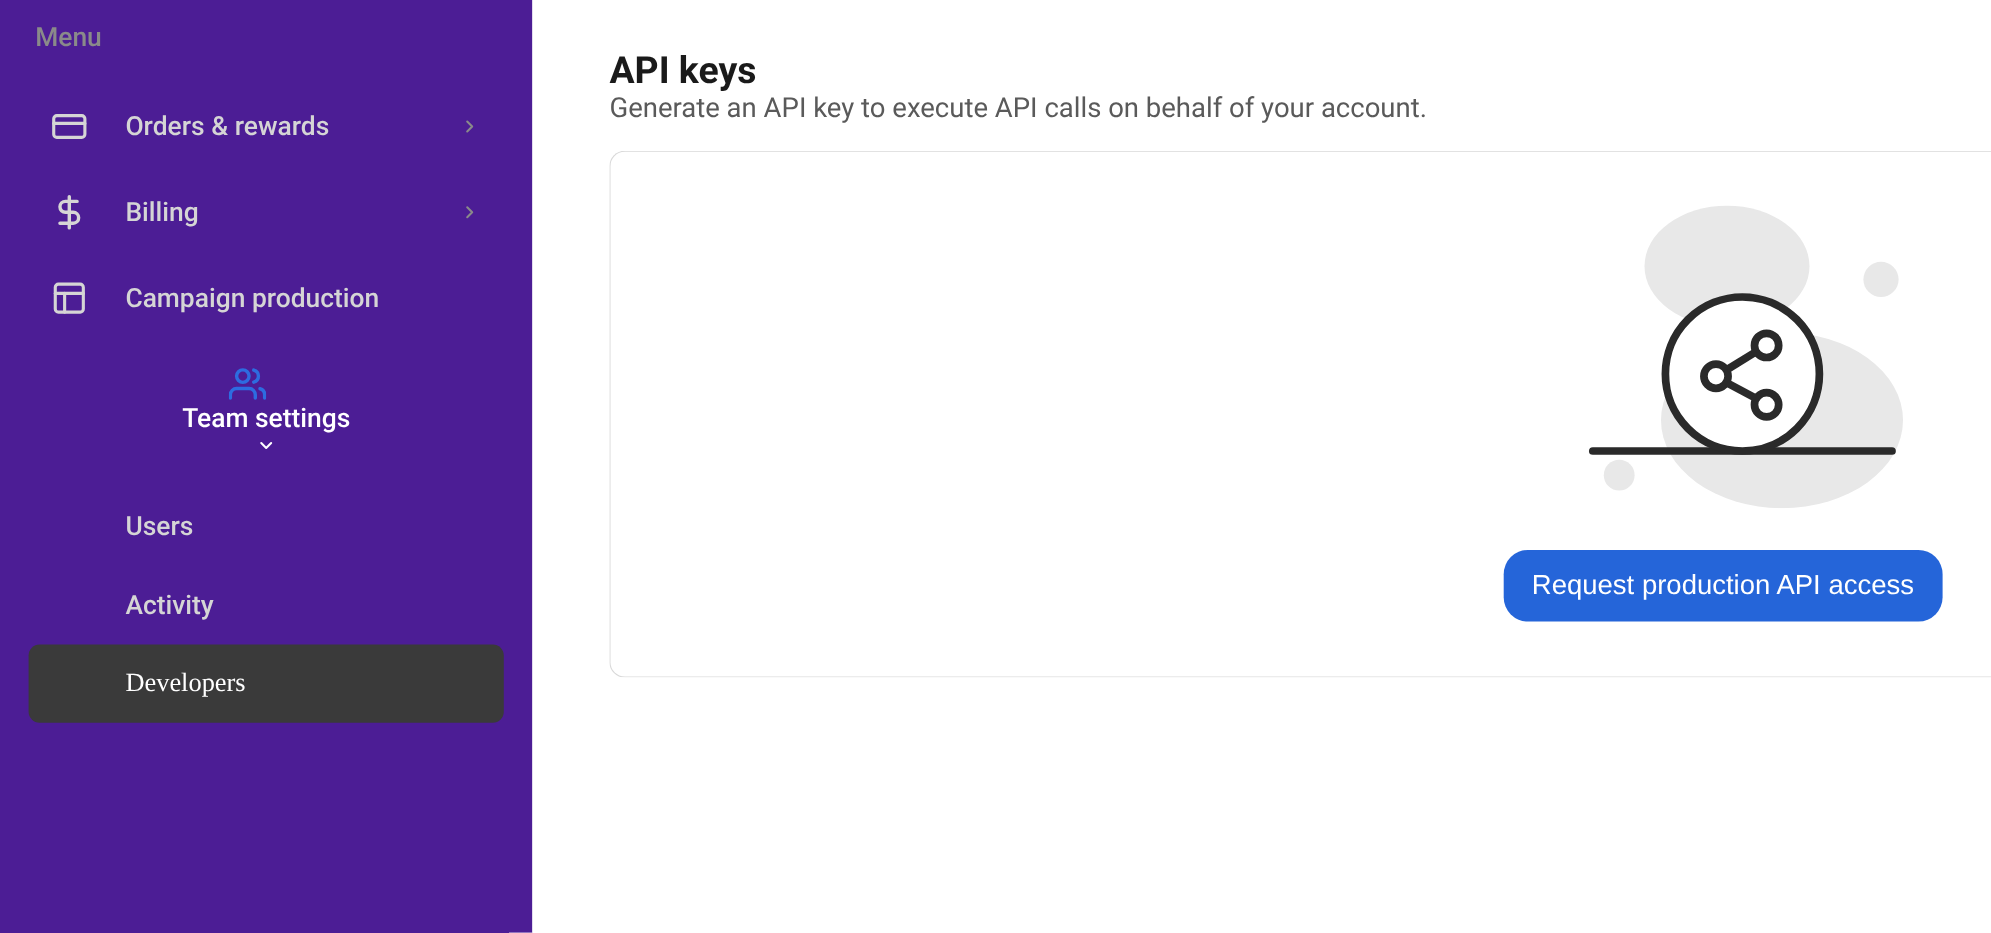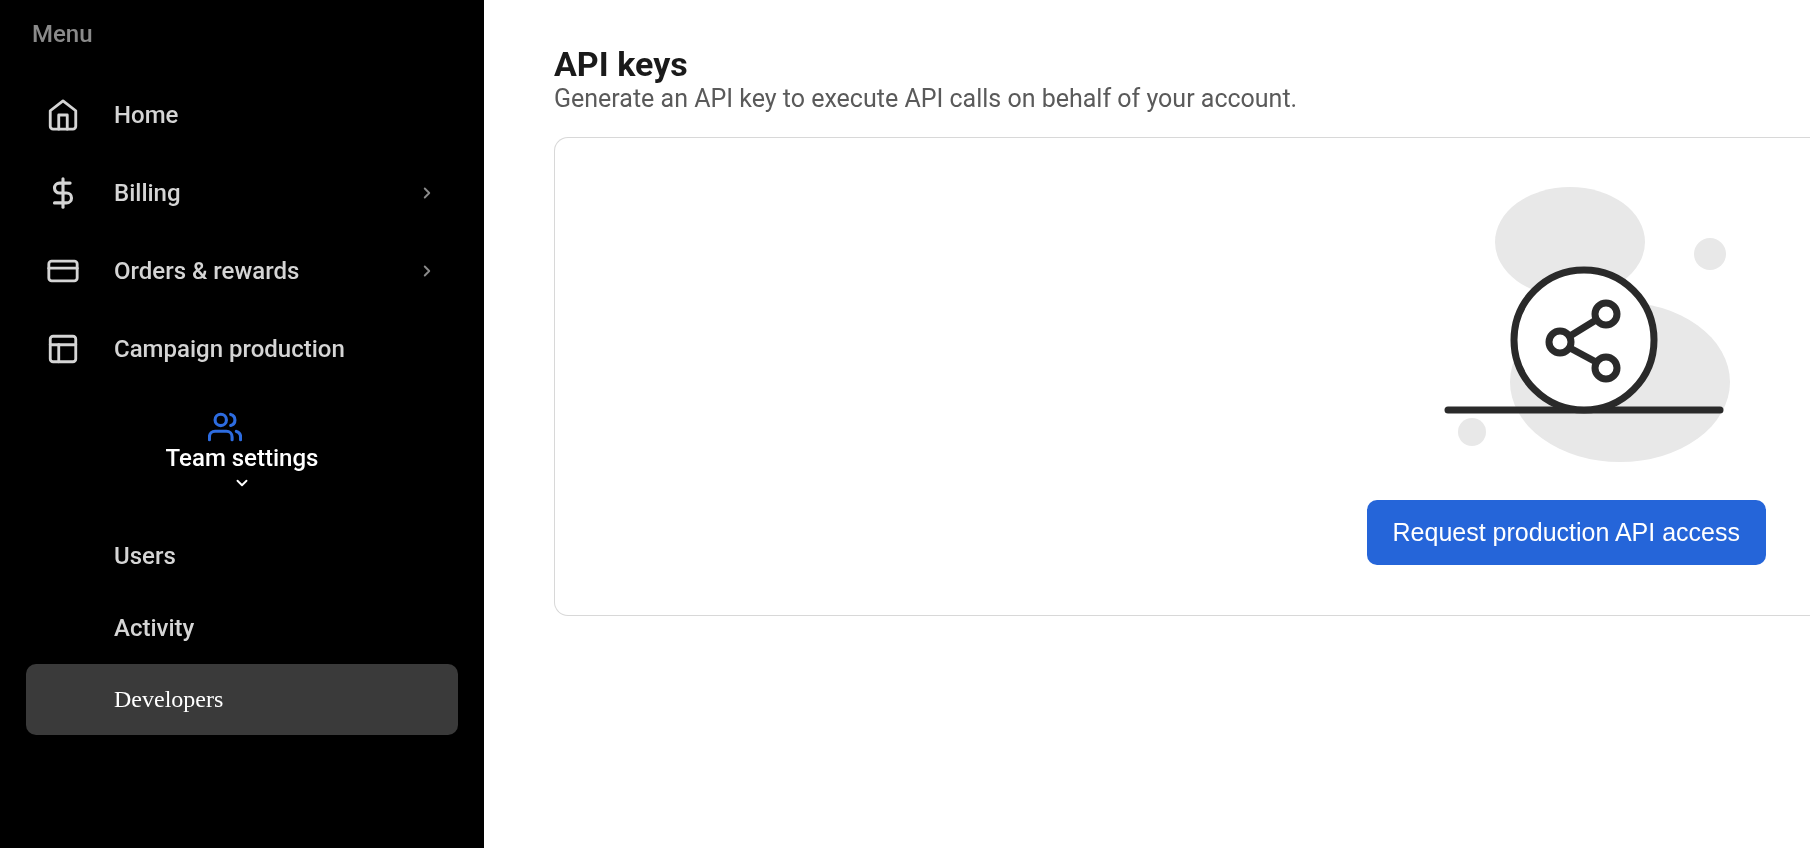--- a/index.html
+++ b/index.html
@@ -12,21 +12,21 @@
       font-family: -apple-system, BlinkMacSystemFont, "Segoe UI", Roboto, Helvetica, Arial, sans-serif;
       display: flex;
       height: 848px;
       width: 1810px;
       overflow: hidden;
       background: #fff;
     }
     
     .sidebar {
       width: 484px;
-      background: #000000;
+      background: #4c1d95;
       padding: 20px 26px;
       flex-shrink: 0;
     }
     
     .menu-label {
       color: #8a8a8a;
       font-size: 24px;
       font-weight: 500;
       margin-bottom: 28px;
       padding-left: 6px;
@@ -141,67 +141,58 @@
       height: 280px;
       margin-bottom: 38px;
       margin-right: 26px;
       position: relative;
     }
     
     .request-button {
       background: #2565d9;
       color: #ffffff;
       border: none;
-      border-radius: 10px;
+      border-radius: 22px;
       padding: 18px 26px;
       font-size: 25px;
       font-weight: 500;
       cursor: pointer;
     }
   </style>
 </head>
 <body>
 
 <div class="sidebar">
   <div class="menu-label">Menu</div>
 
   <nav>
+
     <div class="nav-item">
       <span class="nav-icon">
         <svg viewBox="0 0 24 24" fill="none" stroke="#d5d5d5" stroke-width="2" stroke-linecap="round" stroke-linejoin="round">
-          <path d="M3 9l9-7 9 7v11a2 2 0 0 1-2 2H5a2 2 0 0 1-2-2z"></path>
-          <polyline points="9 22 9 12 15 12 15 22"></polyline>
-        </svg>
-      </span>
-      <span class="nav-label">Home</span>
+          <rect x="2" y="5" width="20" height="14" rx="2"></rect>
+          <line x1="2" y1="10" x2="22" y2="10"></line>
+        </svg>
+      </span>
+      <span class="nav-label">Orders &amp; rewards</span>
+      <span class="nav-chevron">
+        <svg viewBox="0 0 24 24" fill="none" stroke="#8a8a8a" stroke-width="2.5" stroke-linecap="round" stroke-linejoin="round">
+          <polyline points="9 18 15 12 9 6"></polyline>
+        </svg>
+      </span>
     </div>
 
     <div class="nav-item">
       <span class="nav-icon">
         <svg viewBox="0 0 24 24" fill="none" stroke="#d5d5d5" stroke-width="2.2" stroke-linecap="round" stroke-linejoin="round">
           <line x1="12" y1="2" x2="12" y2="22"></line>
           <path d="M17 5H9.5a3.5 3.5 0 0 0 0 7h5a3.5 3.5 0 0 1 0 7H6"></path>
         </svg>
       </span>
       <span class="nav-label">Billing</span>
-      <span class="nav-chevron">
-        <svg viewBox="0 0 24 24" fill="none" stroke="#8a8a8a" stroke-width="2.5" stroke-linecap="round" stroke-linejoin="round">
-          <polyline points="9 18 15 12 9 6"></polyline>
-        </svg>
-      </span>
-    </div>
-
-    <div class="nav-item">
-      <span class="nav-icon">
-        <svg viewBox="0 0 24 24" fill="none" stroke="#d5d5d5" stroke-width="2" stroke-linecap="round" stroke-linejoin="round">
-          <rect x="2" y="5" width="20" height="14" rx="2"></rect>
-          <line x1="2" y1="10" x2="22" y2="10"></line>
-        </svg>
-      </span>
-      <span class="nav-label">Orders &amp; rewards</span>
       <span class="nav-chevron">
         <svg viewBox="0 0 24 24" fill="none" stroke="#8a8a8a" stroke-width="2.5" stroke-linecap="round" stroke-linejoin="round">
           <polyline points="9 18 15 12 9 6"></polyline>
         </svg>
       </span>
     </div>
 
     <div class="nav-item">
       <span class="nav-icon">
         <svg viewBox="0 0 24 24" fill="none" stroke="#d5d5d5" stroke-width="2" stroke-linecap="round" stroke-linejoin="round">

